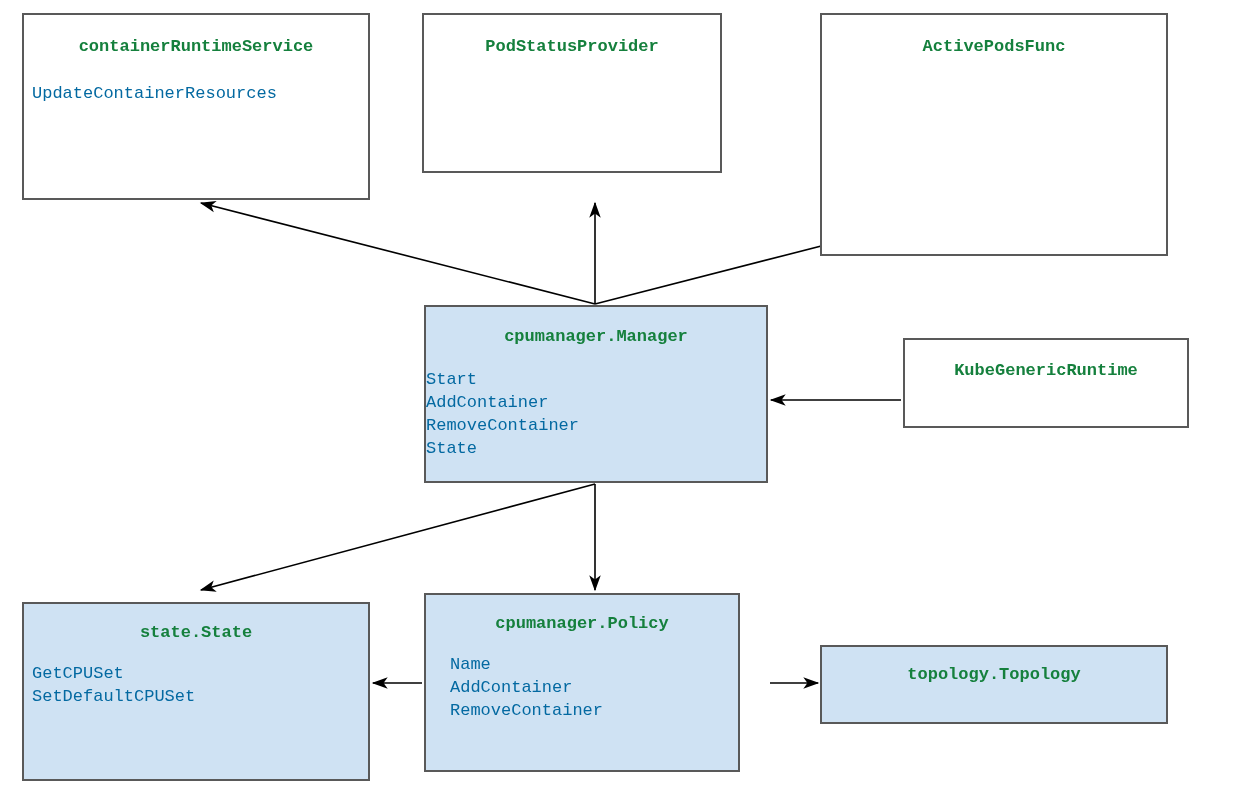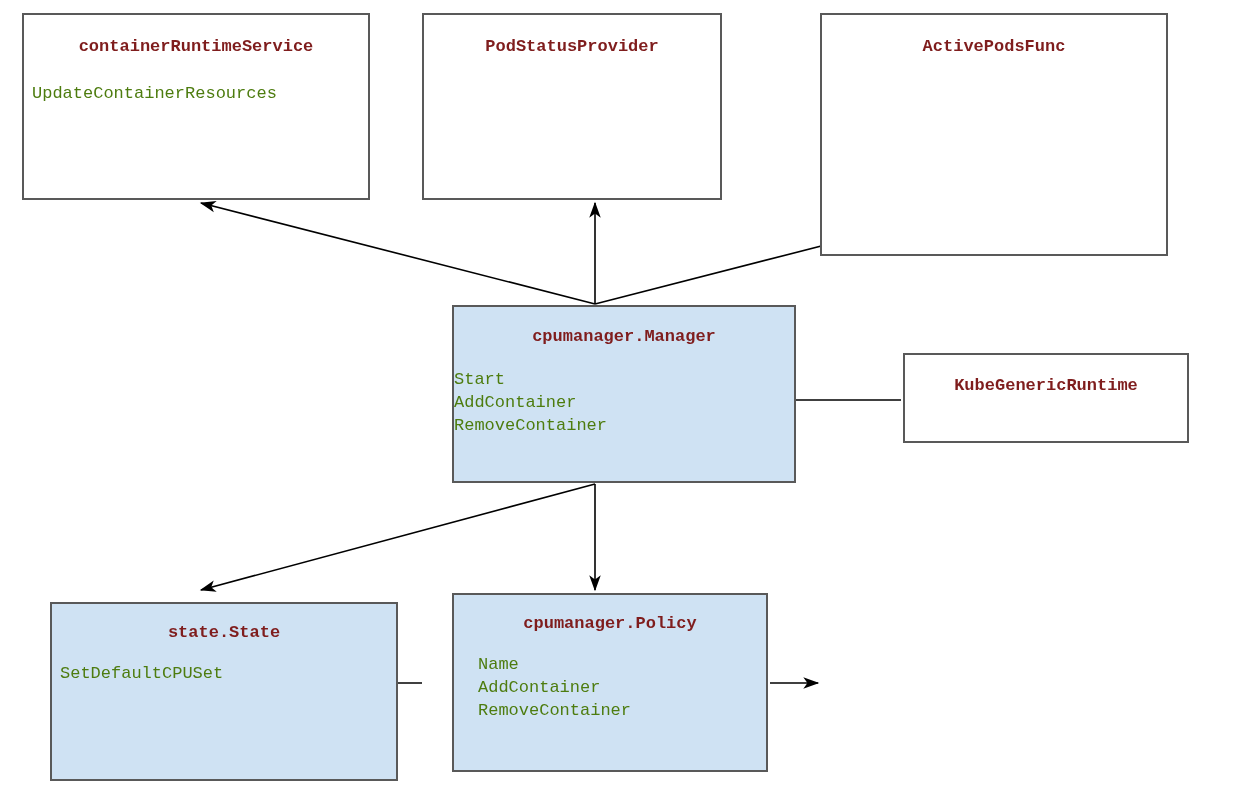--- a/index.html
+++ b/index.html
@@ -28,70 +28,69 @@
   }
   .node {
     position: absolute;
     box-sizing: border-box;
     border: 2px solid #595959;
     background: #ffffff;
     padding: 0;
   }
   .node.filled {
     background: #cfe2f3;
-    margin-left: 28px;
   }
   .node-title {
     display: block;
     text-align: center;
     font-weight: bold;
     font-size: 17px;
-    color: #7f1d1d;
+    color: #15803d;
     letter-spacing: 0px;
     white-space: pre;
   }
   .node-members {
     display: block;
     margin: 0;
     padding: 0;
     list-style: none;
   }
   .node-members li {
     font-size: 17px;
-    color: #4d7c0f;
+    color: #0369a1;
     line-height: 23px;
     white-space: pre;
   }
 
   
   #node-container-runtime-service {
     left: 22px;  top: 13px;  width: 348px; height: 187px;
   }
   #node-container-runtime-service .node-title { margin-top: 22px; }
   #node-container-runtime-service .node-members { margin-top: 26px; padding-left: 8px; }
 
   #node-pod-status-provider {
-    left: 422px; top: 13px;  width: 300px; height: 187px;
+    left: 422px; top: 13px;  width: 300px; height: 160px;
   }
   #node-pod-status-provider .node-title { margin-top: 22px; }
 
   #node-active-pods-func {
     left: 820px; top: 13px;  width: 348px; height: 243px;
   }
   #node-active-pods-func .node-title { margin-top: 22px; }
 
   
   #node-cpumanager-manager {
     left: 424px; top: 305px; width: 344px; height: 178px;
   }
   #node-cpumanager-manager .node-title { margin-top: 20px; }
   #node-cpumanager-manager .node-members { margin-top: 22px; }
 
   #node-kube-generic-runtime {
-    left: 903px; top: 353px; width: 286px; height: 90px;
+    left: 903px; top: 338px; width: 286px; height: 90px;
   }
   #node-kube-generic-runtime .node-title { margin-top: 21px; }
 
   
   #node-state-state {
     left: 22px;  top: 602px; width: 348px; height: 179px;
   }
   #node-state-state .node-title { margin-top: 19px; }
   #node-state-state .node-members { margin-top: 20px; padding-left: 8px; }
 
@@ -151,37 +150,42 @@
     <span class="node-title">ActivePodsFunc</span>
     <ul class="node-members"></ul>
   </div>
 
   <div class="node filled" id="node-cpumanager-manager">
     <span class="node-title">cpumanager.Manager</span>
     <ul class="node-members">
       <li>Start</li>
       <li>AddContainer</li>
       <li>RemoveContainer</li>
+      <li>State</li>
     </ul>
   </div>
 
   <div class="node" id="node-kube-generic-runtime">
     <span class="node-title">KubeGenericRuntime</span>
   </div>
 
   <div class="node filled" id="node-state-state">
     <span class="node-title">state.State</span>
     <ul class="node-members">
+      <li>GetCPUSet</li>
       <li>SetDefaultCPUSet</li>
     </ul>
   </div>
 
   <div class="node filled" id="node-cpumanager-policy">
     <span class="node-title">cpumanager.Policy</span>
     <ul class="node-members">
       <li>Name</li>
       <li>AddContainer</li>
       <li>RemoveContainer</li>
     </ul>
   </div>
 
+  <div class="node filled" id="node-topology-topology">
+    <span class="node-title">topology.Topology</span>
+  </div>
 
 </div>
 
 </body></html>

